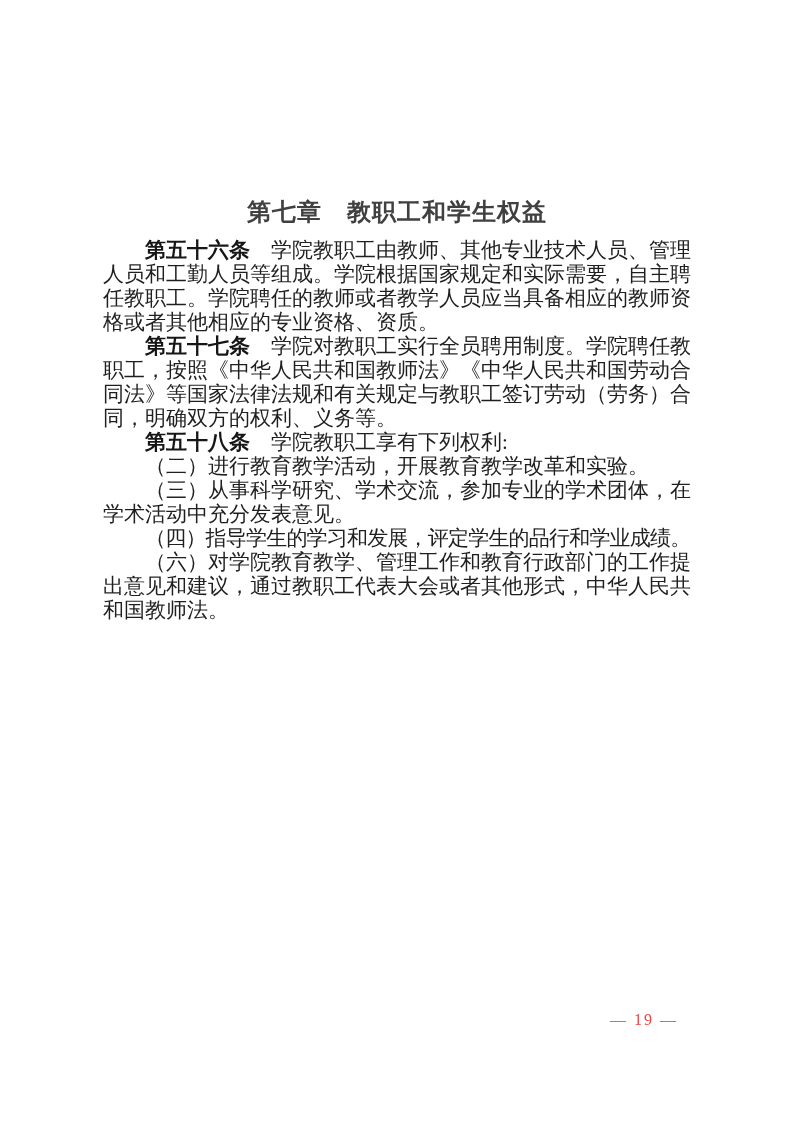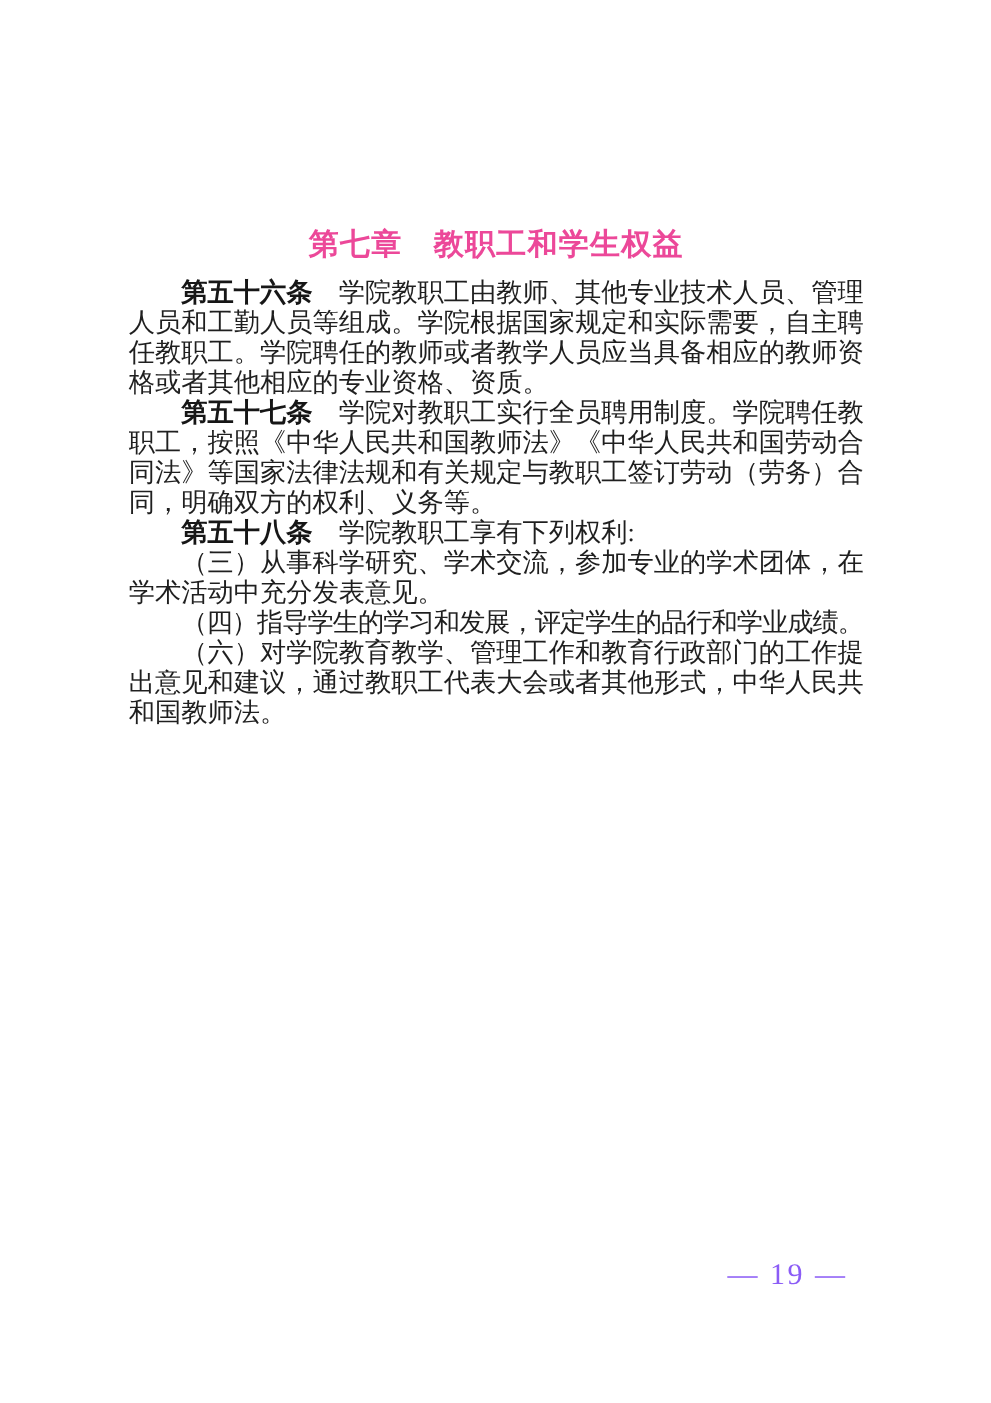--- a/index.html
+++ b/index.html
@@ -16,28 +16,28 @@
     font-family: "Liberation Serif", "DejaVu Serif", serif;
     color: #1f1f1f;
   }
   .content {
     position: absolute;
     left: 103px;
     top: 181px;
     width: 588px;
   }
   .chapter-title {
-    margin: 0 0 11px 0;
+    margin: 16px 0 11px 0;
     font-family: "Liberation Sans", "DejaVu Sans", sans-serif;
     font-size: 24px;
     line-height: 30px;
     font-weight: bold;
     text-align: center;
     letter-spacing: 1px;
-    color: #ec4899;
+    color: #404040;
   }
   .para {
     margin: 0;
     font-size: 21px;
     line-height: 24px;
     text-indent: 2em;
     text-align: justify;
     text-justify: inter-character;
     word-break: normal;
     color: #1f1f1f;
@@ -46,37 +46,38 @@
     font-weight: bold;
     color: #161616;
   }
   .para.tight {
     letter-spacing: -0.8px;
   }
   .footer {
     position: absolute;
     top: 1007px;
     right: 115px;
-    font-size: 24px;
+    font-size: 16px;
     line-height: 26px;
     letter-spacing: 2px;
-    color: #8b5cf6;
+    color: #ef4444;
     font-family: "Liberation Serif", "DejaVu Serif", serif;
   }
 </style>
 </head>
 <body>
 
 <div class="page">
   <div class="content">
     <h1 class="chapter-title">第七章　教职工和学生权益</h1>
     <div id="paragraphs">
         <p class="para"><b class="lead">第五十六条</b>　学院教职工由教师、其他专业技术人员、管理人员和工勤人员等组成。学院根据国家规定和实际需要，自主聘任教职工。学院聘任的教师或者教学人员应当具备相应的教师资格或者其他相应的专业资格、资质。</p>
         <p class="para"><b class="lead">第五十七条</b>　学院对教职工实行全员聘用制度。学院聘任教职工，按照《中华人民共和国教师法》《中华人民共和国劳动合同法》等国家法律法规和有关规定与教职工签订劳动（劳务）合同，明确双方的权利、义务等。</p>
         <p class="para"><b class="lead">第五十八条</b>　学院教职工享有下列权利:</p>
+        <p class="para">（二）进行教育教学活动，开展教育教学改革和实验。</p>
         <p class="para">（三）从事科学研究、学术交流，参加专业的学术团体，在学术活动中充分发表意见。</p>
         <p class="para tight">（四）指导学生的学习和发展，评定学生的品行和学业成绩。</p>
         <p class="para">（六）对学院教育教学、管理工作和教育行政部门的工作提出意见和建议，通过教职工代表大会或者其他形式，中华人民共和国教师法。</p>
       </div>
   </div>
   <div class="footer">
     <span>— 19 —</span>
   </div>
 </div>
 

